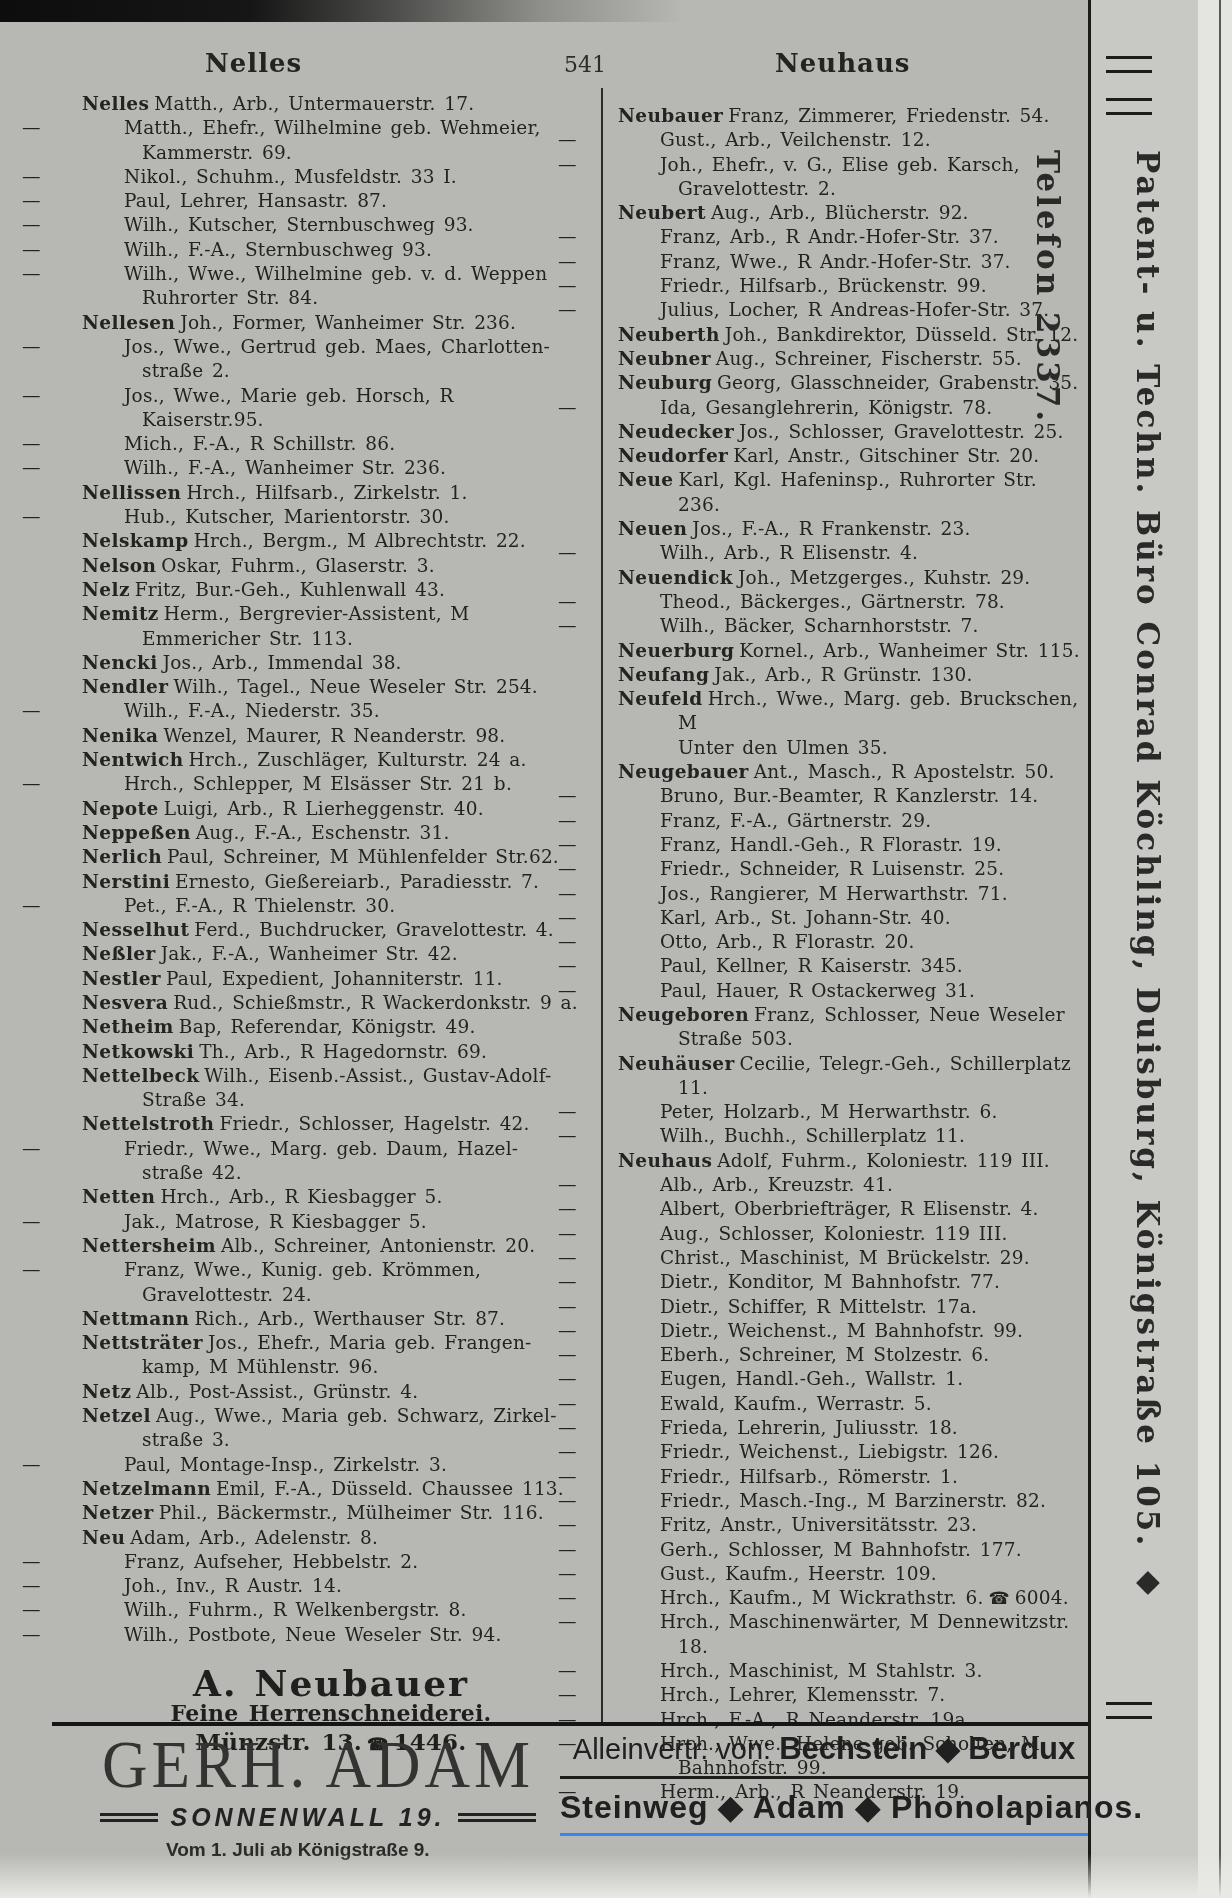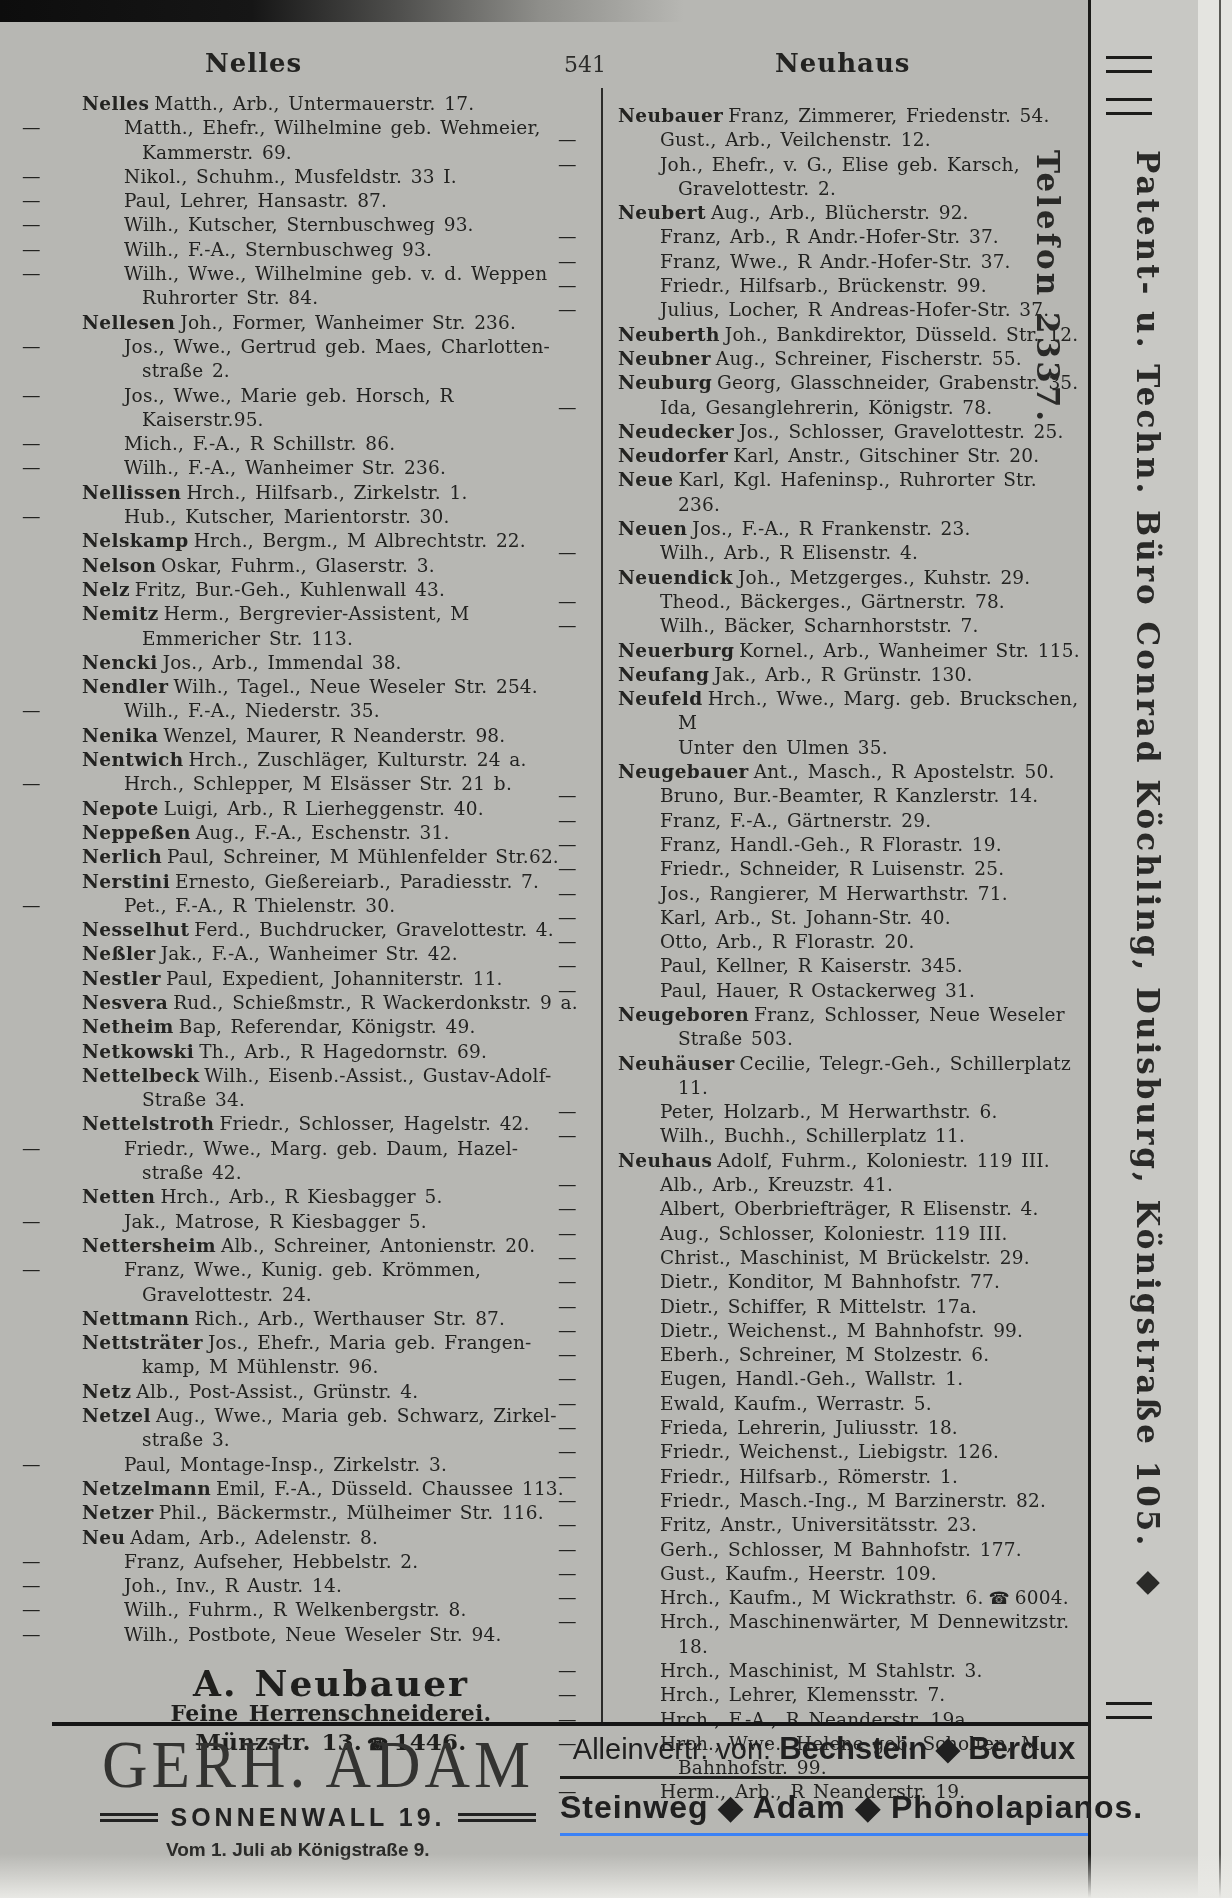--- a/index.html
+++ b/index.html
@@ -48,21 +48,21 @@
   .dmark.m1 { top:56px; } .dmark.m2 { top:98px; } .dmark.m3 { top:1702px; }
 
   .page-edge { position:absolute; left:1198px; top:0; width:34px; height:100%; background:#e4e4e0; }
   .edge-line { position:absolute; left:1219px; top:0; width:2px; height:100%; background:#575753; }
 
   
   .footer-rule { position:absolute; left:52px; top:1722px; width:1036px; height:4px; background:#161616; }
   .gerh { position:absolute; left:78px; top:1728px; width:480px; text-align:center; }
   .gerh-name { font-family:"Liberation Serif",serif; font-size:63px; letter-spacing:4px;
                transform:scaleY(1.08); color:#333331; white-space:nowrap; }
-  .sonnenwall-row { margin-top:2px; display:flex; align-items:center; justify-content:center; gap:12px; }
+  .sonnenwall-row { margin-top:2px; display:flex; align-items:center; justify-content:center; gap:12px;font-style:italic; }
   .hbar { width:58px; height:9px; border-top:3px solid #222; border-bottom:3px solid #222; box-sizing:border-box; }
   .hbar.right { width:78px; }
   .sonnenwall { font-family:"Liberation Sans",sans-serif; font-weight:700; font-size:25px;
                 letter-spacing:4px; color:#222; white-space:nowrap; }
   .gerh-note { margin-top:7px; font-family:"Liberation Sans",sans-serif; font-weight:700;
                font-size:19px; text-align:left; padding-left:88px; color:#2a2a28; }
   .footer-right { position:absolute; left:560px; top:1730px; width:528px;
                   font-family:"Liberation Sans",sans-serif; color:#202020; }
   .fr-line1 { font-size:29px; padding-bottom:9px; border-bottom:3px solid #1d1d1b; white-space:nowrap;text-align:center; }
   .fr-line1 .bold { font-weight:700; font-size:31px; }

